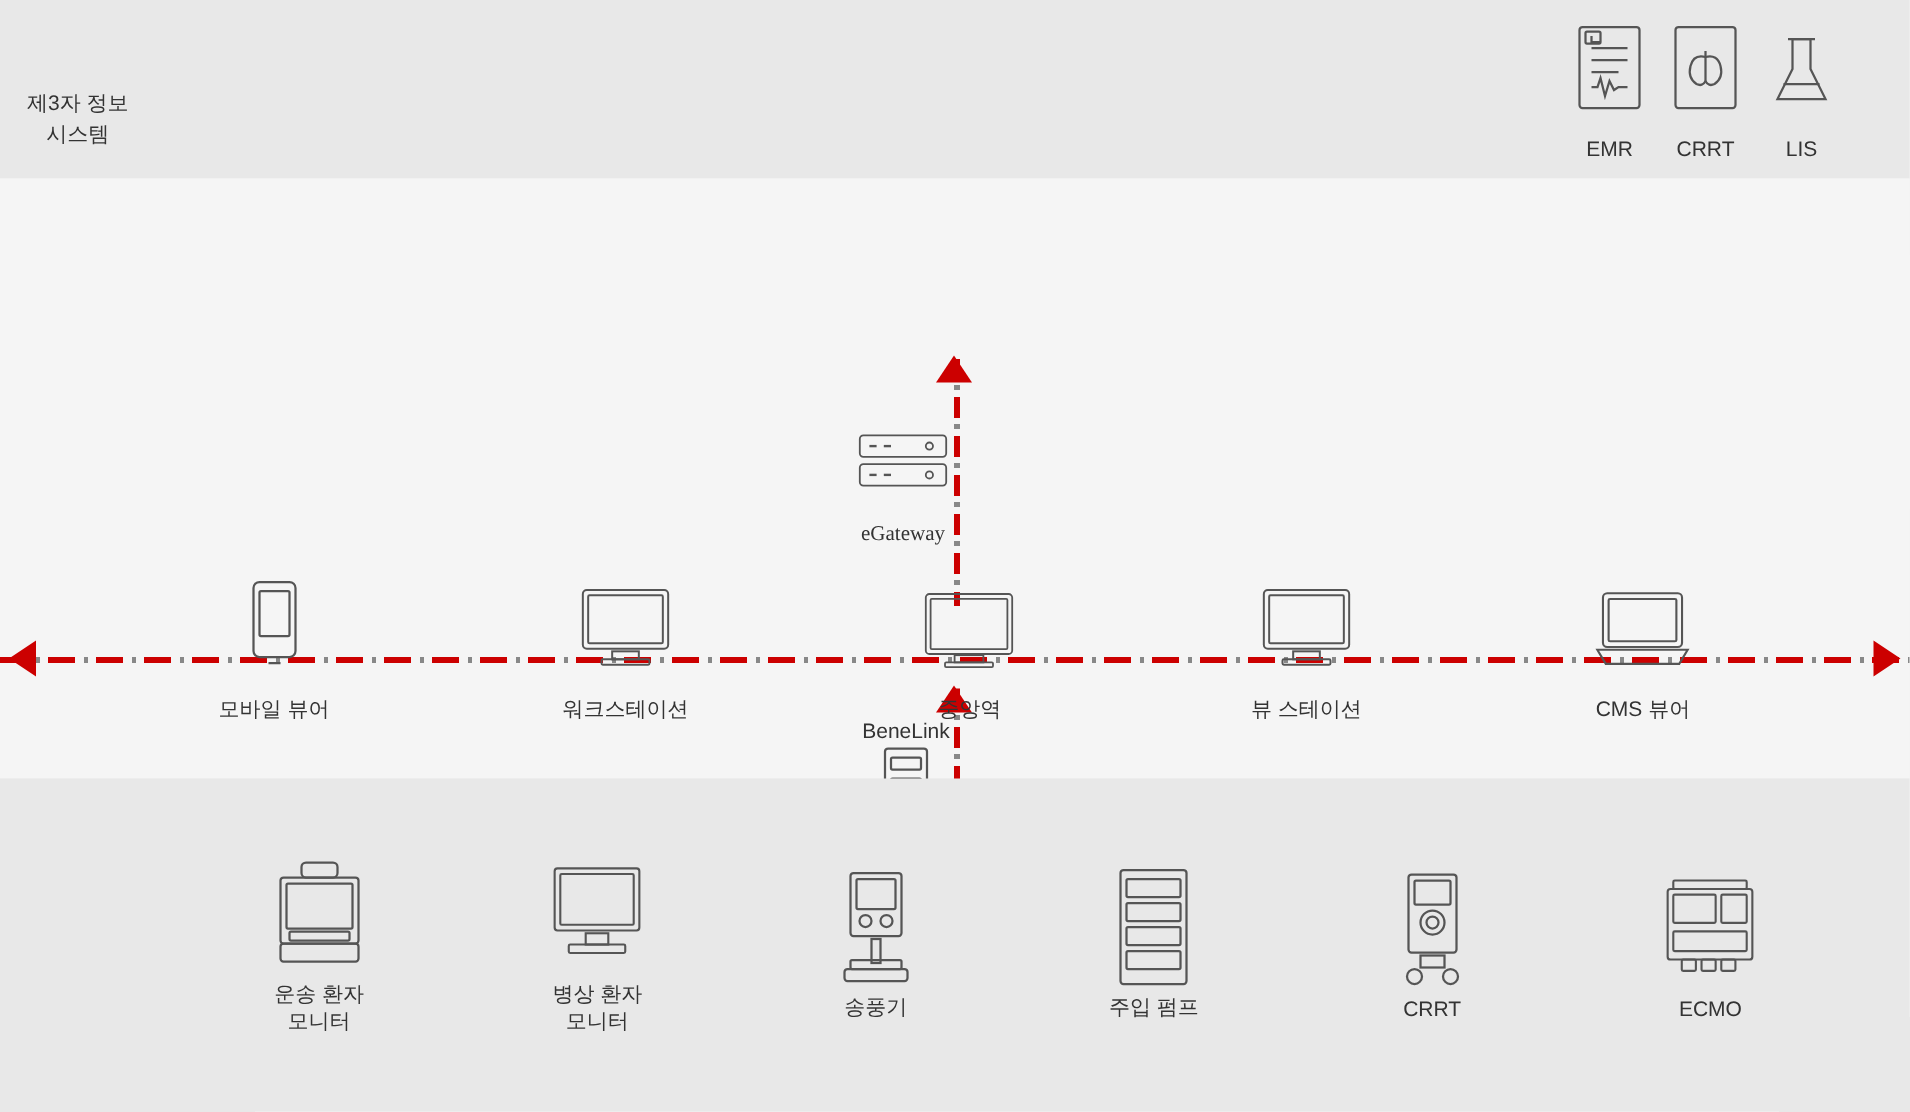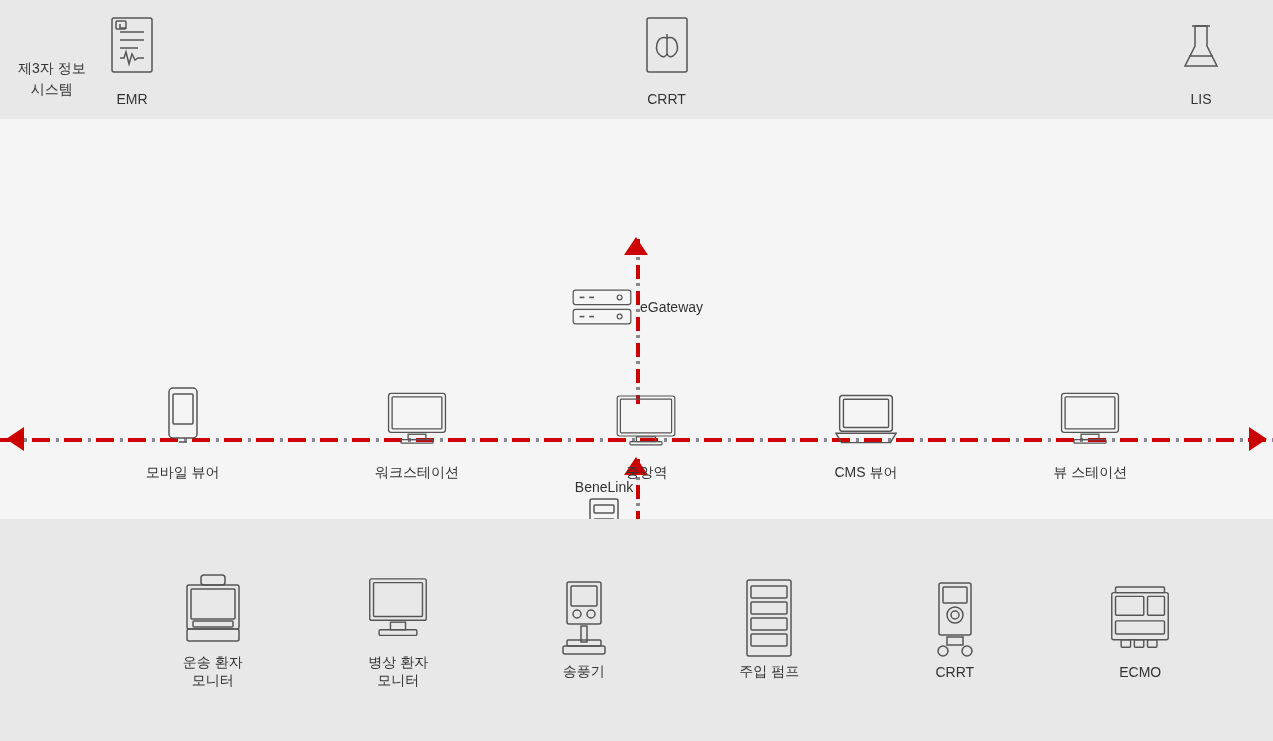--- a/index.html
+++ b/index.html
@@ -45,21 +45,21 @@
       line-height: 1.5;
       text-align: center;
       white-space: pre-line;
       margin-top: 23px;
     }
 
     
     .top-items {
       display: flex;
       align-items: center;
-      justify-content: space-between;
+      justify-content: flex-end;
       width: 100%;
       padding: 0 40px 0 100px;
     }
     .device-item {
       display: flex;
       flex-direction: column;
       align-items: center;
       gap: 6px;
     }
     .device-icon {
@@ -196,22 +196,24 @@
       position: absolute;
       top: 265px;
     }
 
     
     .egateway-wrap {
       position: absolute;
       left: 570px;
       top: 152px;
       display: flex;
+      flex-direction: column;
       align-items: center;
       gap: 6px;
+      font-family: Liberation Serif, serif;
     }
 
     
     .benelink-wrap {
       position: absolute;
       left: 572px;
       top: 360px;
       display: flex;
       flex-direction: column;
       align-items: center;
@@ -366,40 +368,40 @@
           <rect x="8" y="8" width="64" height="42" rx="1"></rect>
           <rect x="28" y="55" width="24" height="6"></rect>
           <rect x="20" y="61" width="40" height="4" rx="1"></rect>
         </svg>
       </div>
       <span class="device-label">중앙역</span>
     </div>
 
     <div class="middle-device">
       <div class="device-icon">
-        <svg width="68" height="68" viewBox="0 0 68 68">
-
-          <rect x="6" y="8" width="56" height="38" rx="3"></rect>
-          <rect x="10" y="12" width="48" height="30" rx="1"></rect>
-          <path d="M2,48 L66,48 L60,58 L8,58 Z"></path>
-        </svg>
-      </div>
-      <span class="device-label">CMS 뷰어</span>
-    </div>
-
-    <div class="middle-device">
-      <div class="device-icon">
         <svg width="72" height="68" viewBox="0 0 72 68">
           <rect x="4" y="4" width="64" height="44" rx="3"></rect>
           <rect x="8" y="8" width="56" height="36" rx="1"></rect>
           <rect x="26" y="50" width="20" height="6"></rect>
           <rect x="18" y="56" width="36" height="4" rx="1"></rect>
         </svg>
       </div>
       <span class="device-label">뷰 스테이션</span>
+    </div>
+
+    <div class="middle-device">
+      <div class="device-icon">
+        <svg width="68" height="68" viewBox="0 0 68 68">
+
+          <rect x="6" y="8" width="56" height="38" rx="3"></rect>
+          <rect x="10" y="12" width="48" height="30" rx="1"></rect>
+          <path d="M2,48 L66,48 L60,58 L8,58 Z"></path>
+        </svg>
+      </div>
+      <span class="device-label">CMS 뷰어</span>
     </div>
   </div>
 </div>
 
 <div class="band-bottom">
 
   <div class="bottom-items">
 
     <div class="device-item">
       <div class="device-icon" style="height:78px;">

